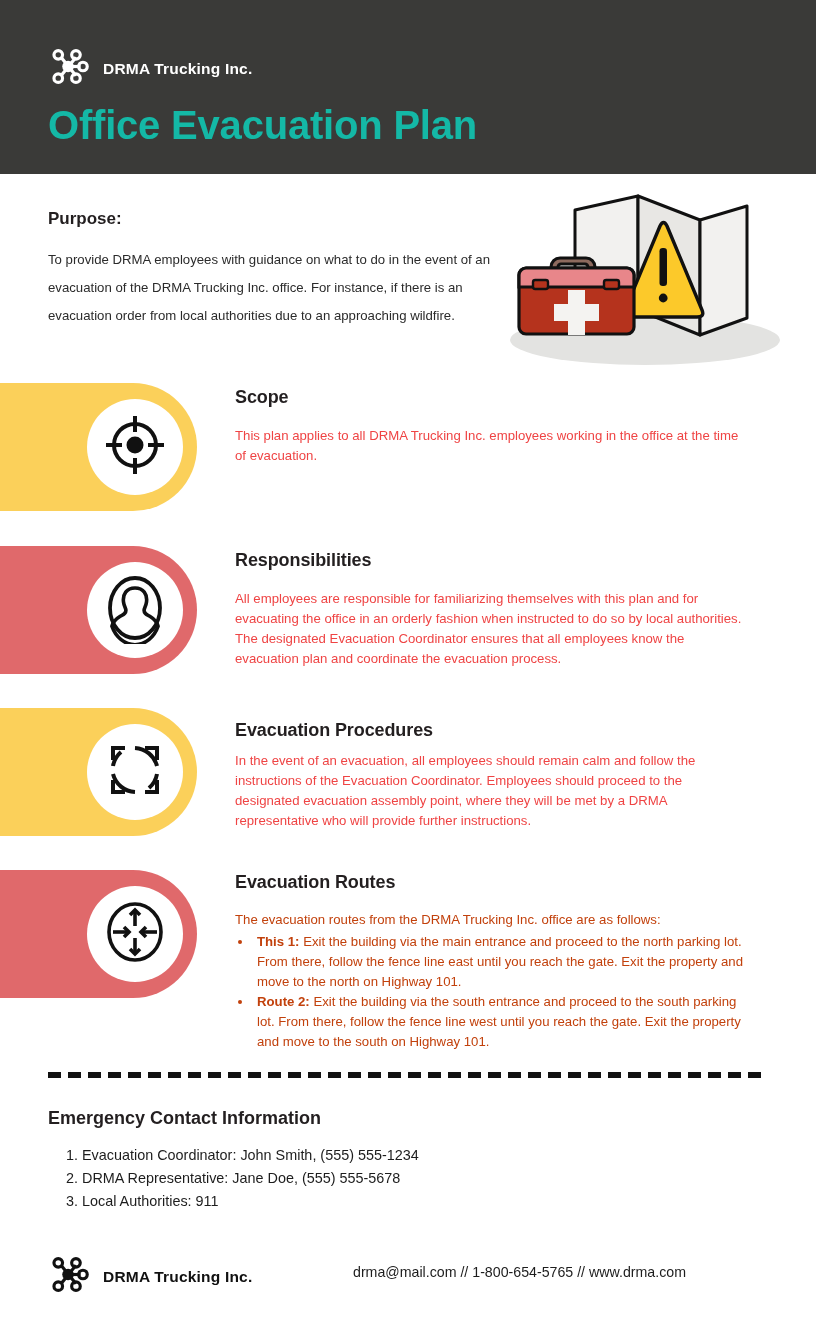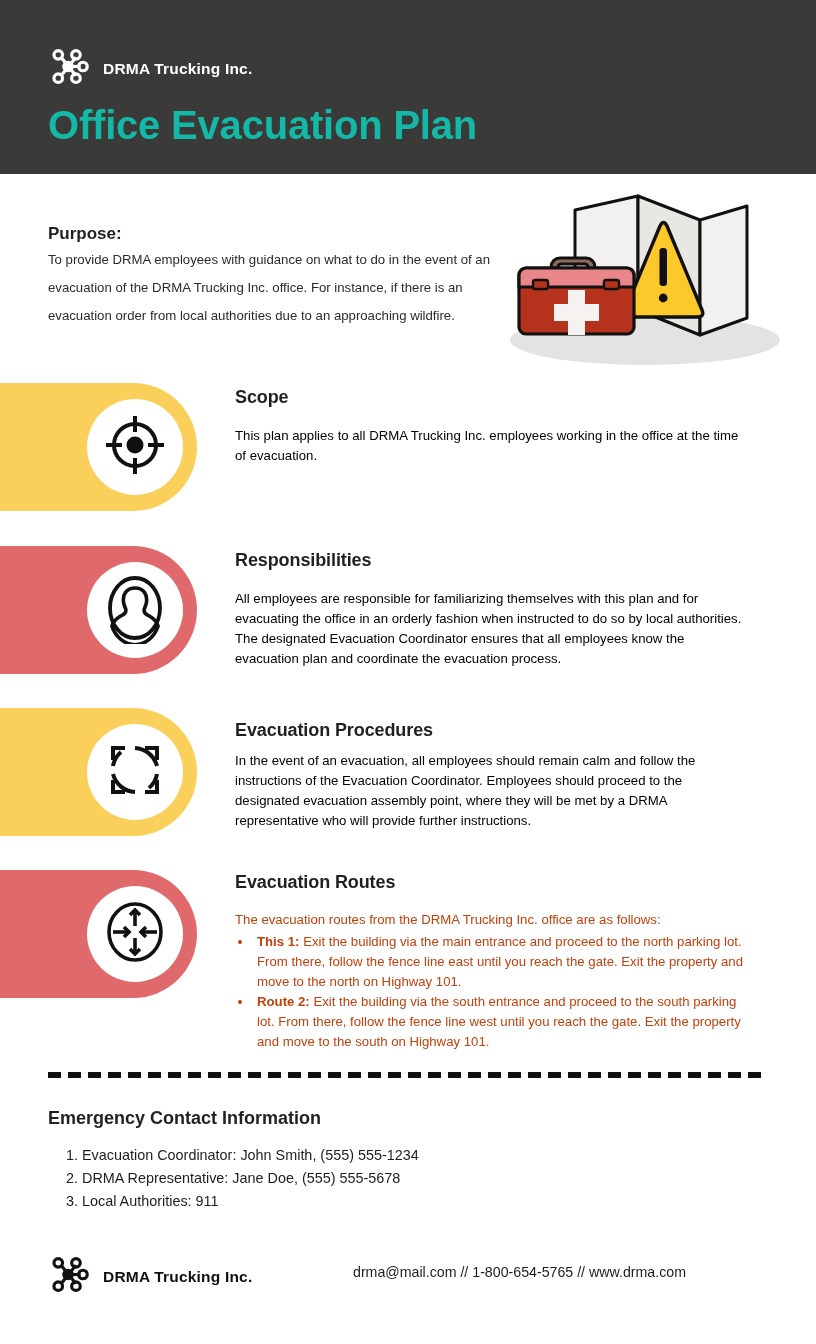--- a/index.html
+++ b/index.html
@@ -28,21 +28,21 @@
   }
   .doc-title {
     position: absolute; left: 48px; top: 103px;
     color: #14b8a6; font-size: 40px; font-weight: bold;
     letter-spacing: -.2px;
   }
 
   
   .purpose-head {
     position: absolute; left: 48px; top: 209px;
-    font-size: 17px; font-weight: bold; margin-top: 15px;
+    font-size: 17px; font-weight: bold;
   }
   .purpose-body {
     position: absolute; left: 48px; top: 246px; width: 452px;
     font-size: 13.2px; line-height: 28px; color: #2b2b2b;
   }
   .hero-illus { position: absolute; left: 500px; top: 190px; }
 
   
   .section { position: absolute; left: 0; width: 816px; }
   .pill {
@@ -57,21 +57,21 @@
     width: 96px; height: 96px; border-radius: 50%;
     background: #ffffff;
     display: flex; align-items: center; justify-content: center;
   }
   .sec-title {
     position: absolute; left: 235px;
     font-size: 18px; font-weight: bold; letter-spacing: -.1px;
   }
   .sec-body {
     position: absolute; left: 235px; width: 510px;
-    font-size: 13.2px; line-height: 20px; color: #000000;
+    font-size: 13.2px; line-height: 20px; color: #ef4444;
   }
   .sec-body .lead { margin-bottom: 2px; }
   .sec-body ul { margin: 0 0 0 18px; padding: 0; }
   .sec-body li { margin: 0 0 0 0; padding-left: 4px; }
   .sec-body li b { font-weight: bold; }
 
   
   .divider {
     position: absolute; left: 48px; top: 1072px;
     width: 715px; height: 6px;

